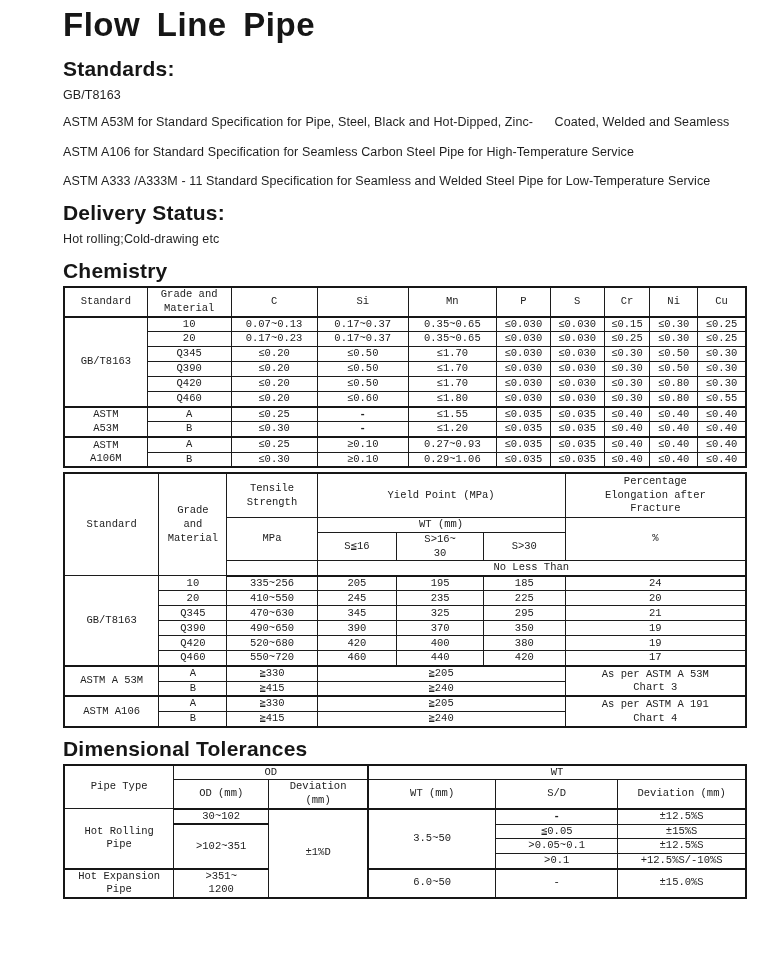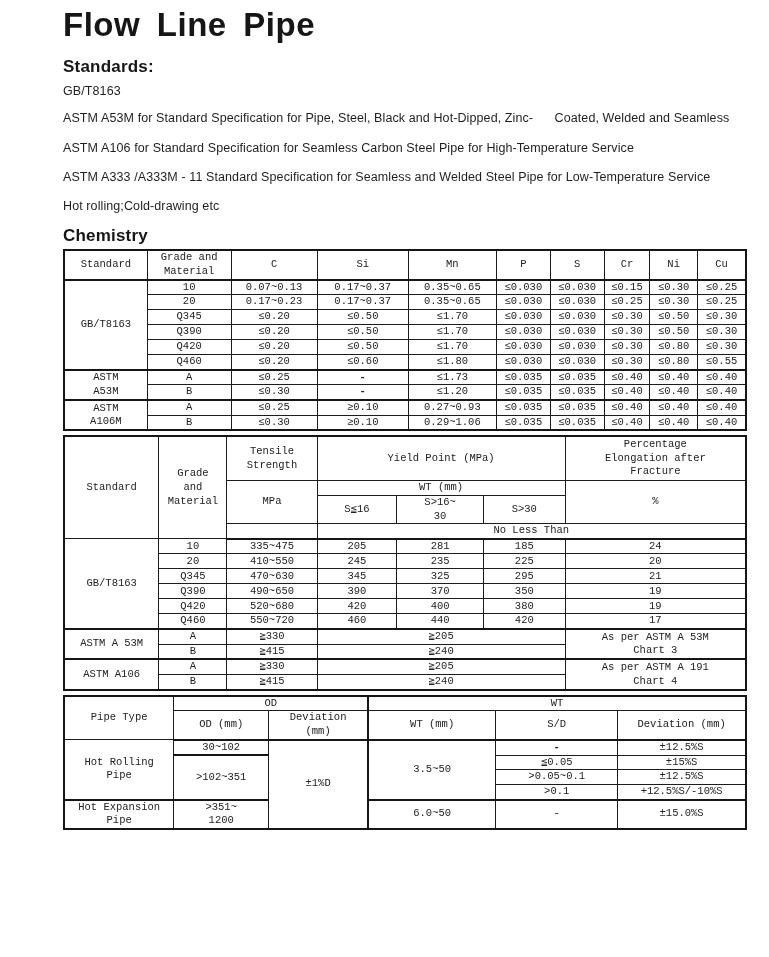--- a/index.html
+++ b/index.html
@@ -20,21 +20,21 @@
   }
   .doc-title {
     font-size: 33px;
     font-weight: bold;
     letter-spacing: 0.5px;
     word-spacing: 7px;
     margin: 2px 0 13px 0;
     color: #161616;
   }
   .section-heading {
-    font-size: 17px;
+    font-size: 21px;
     font-weight: bold;
     letter-spacing: 0.2px;
     margin: 9px 0 3px 0;
     color: #161616;
   }
   .body-line {
     font-size: 12.5px;
     line-height: 1.78;
     margin: 0 0 7px 0;
     white-space: pre-wrap;
@@ -93,20 +93,21 @@
 <div class="page">
 
   <h1 class="doc-title">Flow Line Pipe</h1>
 
   <h2 class="section-heading">Standards:</h2>
   <p class="body-line tight">GB/T8163</p>
   <p class="body-line">ASTM A53M for Standard Specification for Pipe, Steel, Black and Hot-Dipped, Zinc-      Coated, Welded and Seamless</p>
   <p class="body-line">ASTM A106 for Standard Specification for Seamless Carbon Steel Pipe for High-Temperature Service</p>
   <p class="body-line">ASTM A333 /A333M - 11 Standard Specification for Seamless and Welded Steel Pipe for Low-Temperature Service</p>
 
+  <h2 class="section-heading">Delivery Status:</h2>
   <p class="body-line">Hot rolling;Cold-drawing etc</p>
 
   <h2 class="section-heading">Chemistry</h2>
 
   <table class="data-table">
     <colgroup>
       <col style="width:12.2%">
         <col style="width:12.3%">
         <col style="width:12.6%">
         <col style="width:13.4%">
@@ -197,21 +198,21 @@
         <td>≤0.30</td>
         <td>≤0.80</td>
         <td>≤0.55</td>
       </tr>
       <tr class="chem-row bt">
         <td rowspan="2">ASTM
 A53M</td>
         <td>A</td>
         <td>≤0.25</td>
         <td class="bold-dash">-</td>
-        <td>≤1.73</td>
+        <td>≤1.55</td>
         <td>≤0.035</td>
         <td>≤0.035</td>
         <td>≤0.40</td>
         <td>≤0.40</td>
         <td>≤0.40</td>
       </tr>
       <tr class="chem-row">
         <td>B</td>
         <td>≤0.30</td>
         <td class="bold-dash">-</td>
@@ -284,23 +285,23 @@
 30</td>
         <td>S&gt;30</td>
       </tr>
       <tr class="mech-r4 bb">
         <td></td>
         <td colspan="4">No Less Than</td>
       </tr>
       <tr class="mech-row">
         <td rowspan="6">GB/T8163</td>
         <td>10</td>
-        <td>335~475</td>
+        <td>335~256</td>
         <td>205</td>
-        <td>281</td>
+        <td>195</td>
         <td>185</td>
         <td>24</td>
       </tr>
       <tr class="mech-row">
         <td>20</td>
         <td>410~550</td>
         <td>245</td>
         <td>235</td>
         <td>225</td>
         <td>20</td>
@@ -359,20 +360,21 @@
 Chart 4</td>
       </tr>
       <tr class="mech-row">
         <td>B</td>
         <td>≧415</td>
         <td colspan="3">≧240</td>
       </tr>
     </tbody>
   </table>
 
+  <h2 class="section-heading">Dimensional Tolerances</h2>
 
   <table class="data-table">
     <colgroup>
       <col style="width:16.1%">
         <col style="width:13.9%">
         <col style="width:14.6%">
       <col style="width:18.7%">
         <col style="width:17.9%">
         <col style="width:18.8%">
     </colgroup>

